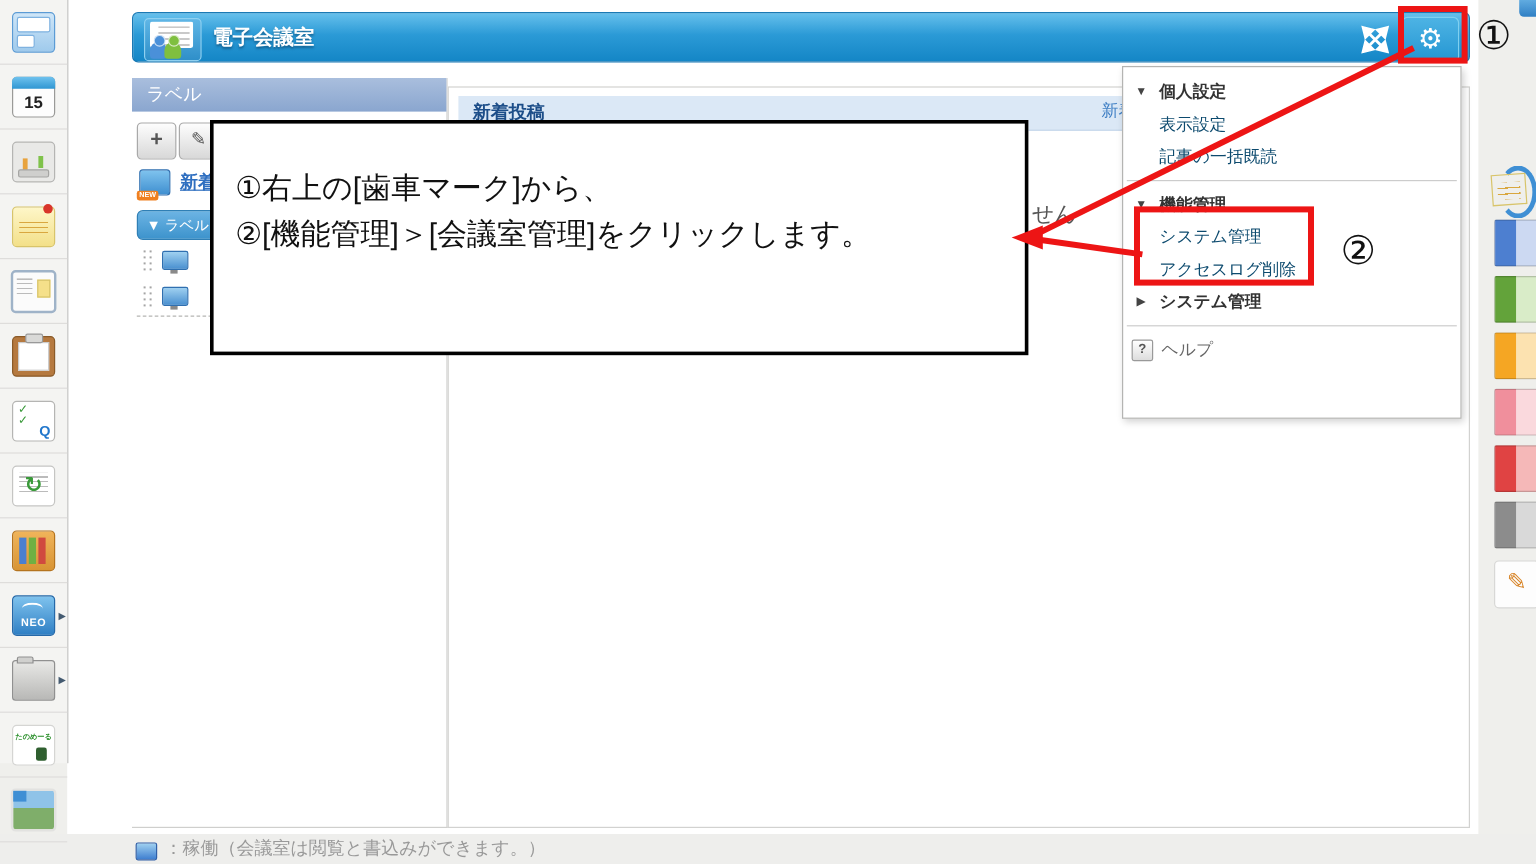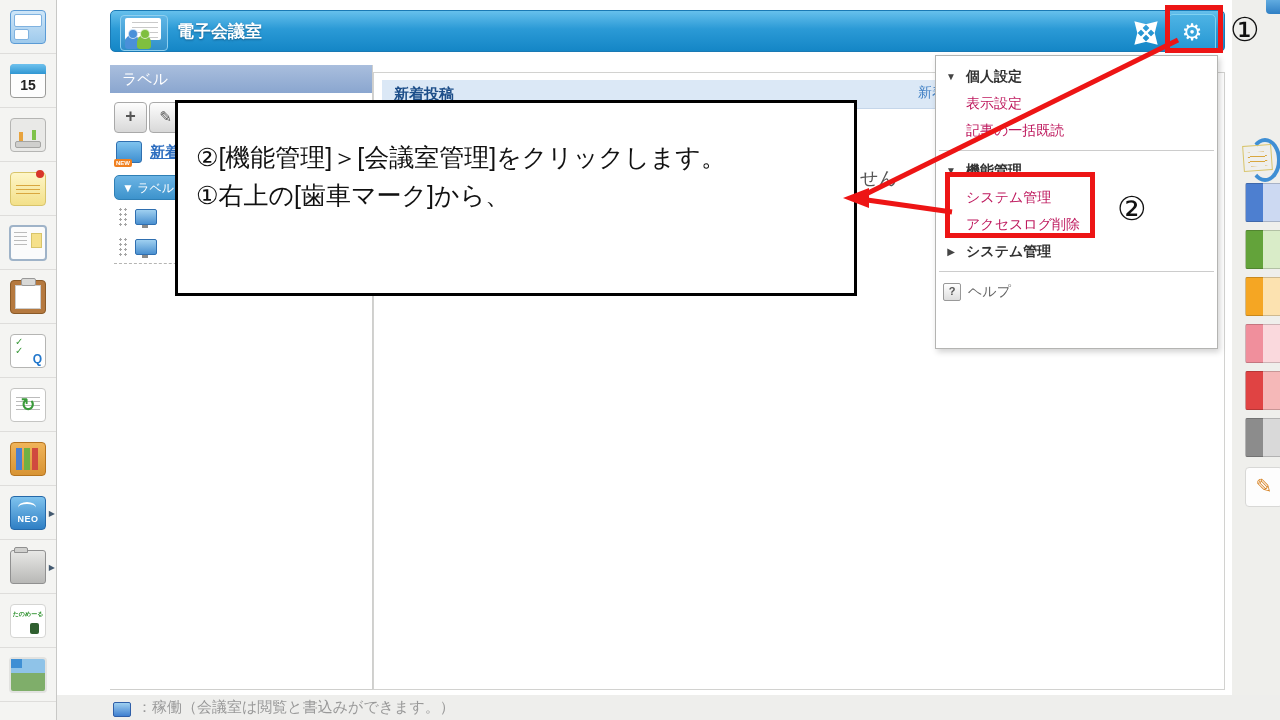--- a/index.html
+++ b/index.html
@@ -7,21 +7,21 @@
     width:1280px;height:720px;overflow:hidden;position:relative;
     background:#efefec;
     font-family:"Liberation Sans","DejaVu Sans",sans-serif;
     -webkit-font-smoothing:antialiased;
   }
   
   .app-bg{position:absolute;left:56px;top:0;width:1176px;height:695px;background:#fff}
   .bottom-strip{position:absolute;left:0;top:695px;width:1280px;height:25px;background:#eeeeec}
 
   
-  .left-rail{position:absolute;left:0;top:0;width:56px;height:720px;background:#f4f4f2;border-right:1px solid #c8c8c6;z-index:6}
+  .left-rail{position:absolute;left:0;top:0;width:56px;height:636px;background:#f4f4f2;border-right:1px solid #c8c8c6;z-index:6}
   .rail-cell{position:relative;height:53px;border-bottom:1px solid #dedddb;display:flex;align-items:center;justify-content:center}
   .cell-arrow{position:absolute;right:1px;top:50%;transform:translateY(-50%);font-size:8px;color:#445a70}
   .ic{position:relative;width:34px;height:32px;border-radius:4px;flex:none}
   .ic-text{position:absolute;inset:0;display:flex;align-items:center;justify-content:center;font-weight:bold}
   .ic::before,.ic::after{content:"";position:absolute}
   .ic-portal{background:linear-gradient(#cfe6f8,#9fcaec);border:1px solid #5b9bd5}
   .ic-portal::before{left:3px;top:3px;right:3px;height:11px;background:#fff;border:1px solid #7fb2e0;border-radius:2px}
   .ic-portal::after{left:3px;bottom:3px;width:13px;height:9px;background:#fff;border:1px solid #7fb2e0;border-radius:2px}
   .ic-calendar{background:#fdfdfd;border:1px solid #9a9a98}
   .ic-calendar::before{left:-1px;right:-1px;top:-1px;height:10px;background:linear-gradient(#6fc2ee,#2f96d2);border-radius:4px 4px 0 0}
@@ -98,21 +98,21 @@
   .main-right-link{position:absolute;left:918px;top:84px;color:#3f7fc4;font-size:14px;z-index:10;white-space:nowrap}
   .msg-frag{position:absolute;left:860px;top:166px;color:#555;font-size:18px;z-index:10}
 
   
   .menu{position:absolute;left:935px;top:55px;width:283px;height:294px;background:#fff;border:1px solid #b4b4b2;
     box-shadow:2px 3px 6px rgba(0,0,0,.18);box-sizing:border-box;padding-top:7px;z-index:40}
   .mrow{height:27px;display:flex;align-items:center}
   .mrow .mi{width:30px;text-align:center;flex:none;font-size:10px;color:#444}
   .mrow .ml{font-size:14px}
   .mrow.sec .ml{font-weight:bold;color:#333}
-  .mrow.lnk .ml{color:#be185d}
+  .mrow.lnk .ml{color:#0c4a6e}
   .mrow.hlp .mi{width:16px;height:16px;margin:0 7px 0 7px;border:1px solid #999;border-radius:2px;
     background:linear-gradient(#fff,#ddd);font-size:11px;font-weight:bold;color:#555;line-height:15px}
   .mrow.hlp .ml{color:#666}
   .mdiv{height:1px;background:#ccc;margin:6px 3px}
 
   
   .right-note{position:absolute;left:1243px;top:138px;width:40px;height:40px;z-index:6}
   .right-note .swoosh{position:absolute;right:2px;top:0;width:24px;height:36px;border:4px solid #3f8fd4;border-radius:50%;border-left-color:rgba(0,0,0,0)}
   .right-note .paper{position:absolute;left:0;top:7px;width:27px;height:24px;background:linear-gradient(#fdf3bd,#f3e089);border:1px solid #d8c46a;transform:rotate(-4deg);
     background-image:repeating-linear-gradient(rgba(0,0,0,0) 0 4px,#d9a73f 4px 5px);background-size:19px 14px;background-position:4px 6px;background-repeat:no-repeat}
@@ -366,22 +366,22 @@
 <div class="pencil-chip">
   <span>✎</span>
 </div>
 
 <div class="status">
   <div class="st-ic"></div>
   <div class="st-tx">：稼働（会議室は閲覧と書込みができます。）</div>
 </div>
 
 <div class="callout">
+  <div>①右上の[歯車マーク]から、</div>
   <div>②[機能管理]＞[会議室管理]をクリックします。</div>
-  <div>①右上の[歯車マーク]から、</div>
 </div>
 
 <svg class="anno-svg" viewBox="0 0 1280 720">
   <line x1="860" y1="197" x2="1178" y2="40" stroke="#ed1515" stroke-width="5"></line>
   <line x1="860" y1="199" x2="952" y2="212" stroke="#ed1515" stroke-width="5"></line>
   <polygon points="843,198 869,188 869,208" fill="#ed1515"></polygon>
 </svg>
 <div class="redbox rb1"></div>
 <div class="redbox rb2"></div>
 <div class="stepnum sn1">①</div>

